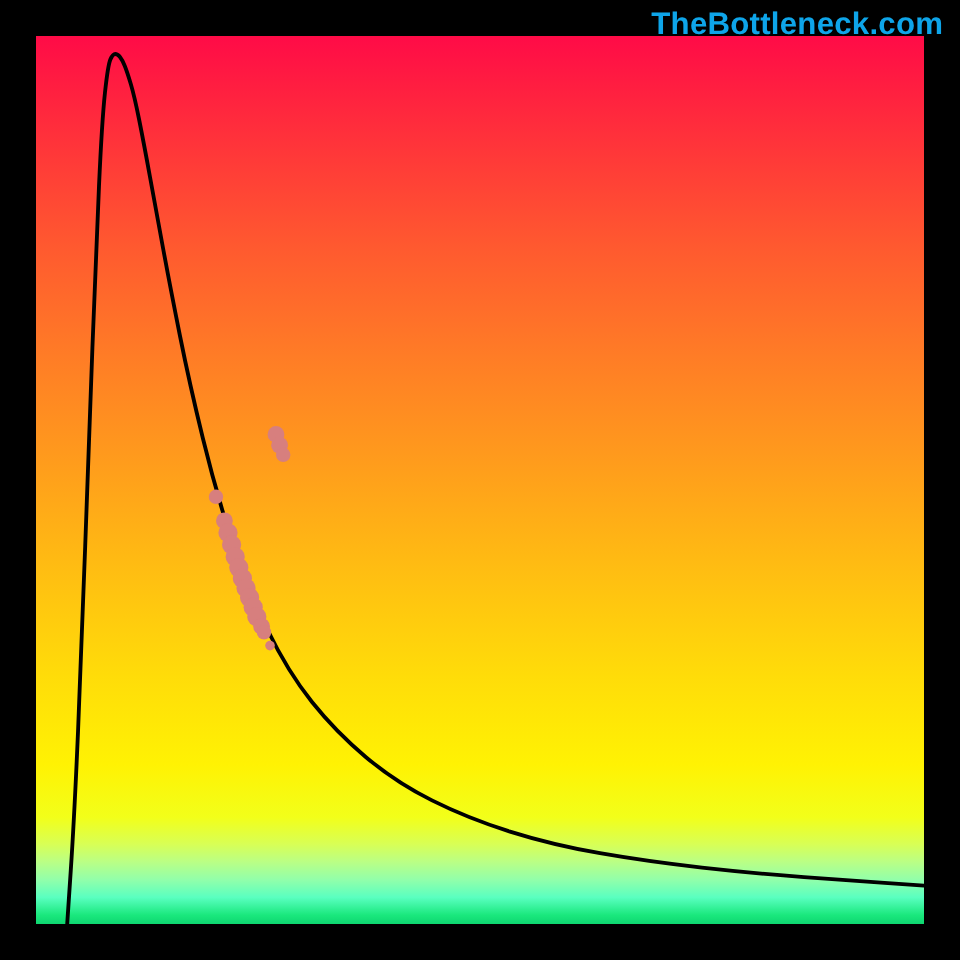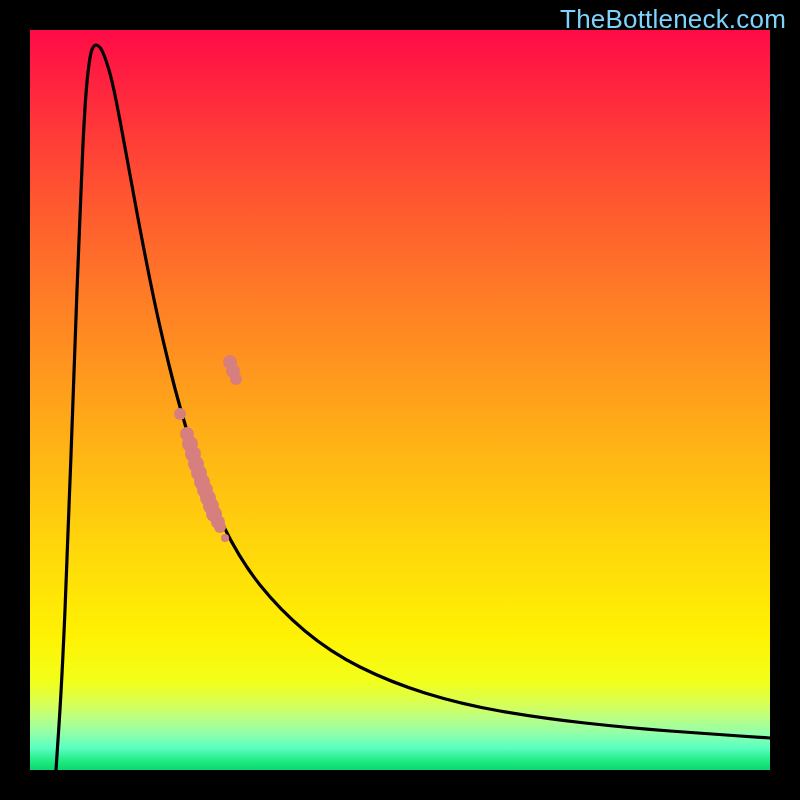--- a/index.html
+++ b/index.html
@@ -9,22 +9,22 @@
     width: 800px;
     height: 800px;
     background: #000;
   }
   .watermark {
     position: absolute;
     top: 4px;
     right: 14px;
     font-family: Arial, Helvetica, sans-serif;
     font-size: 26px;
-    font-weight: 400;
-    color: #7dd3fc;
+    font-weight: 700;
+    color: #0ea5e9;
     letter-spacing: 0.2px;
     z-index: 5;
   }
   .plot-area {
     position: absolute;
     left: 30px;
     top: 30px;
     width: 740px;
     height: 740px;
     overflow: hidden;

